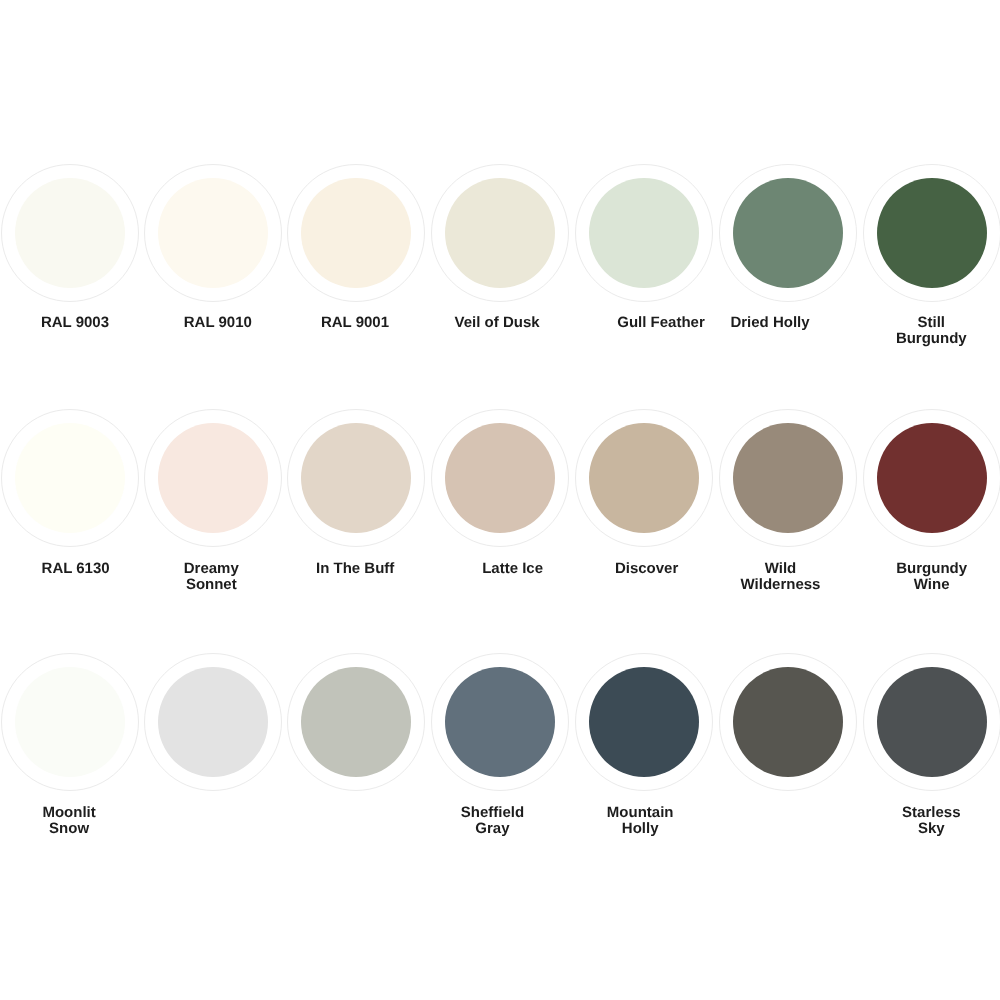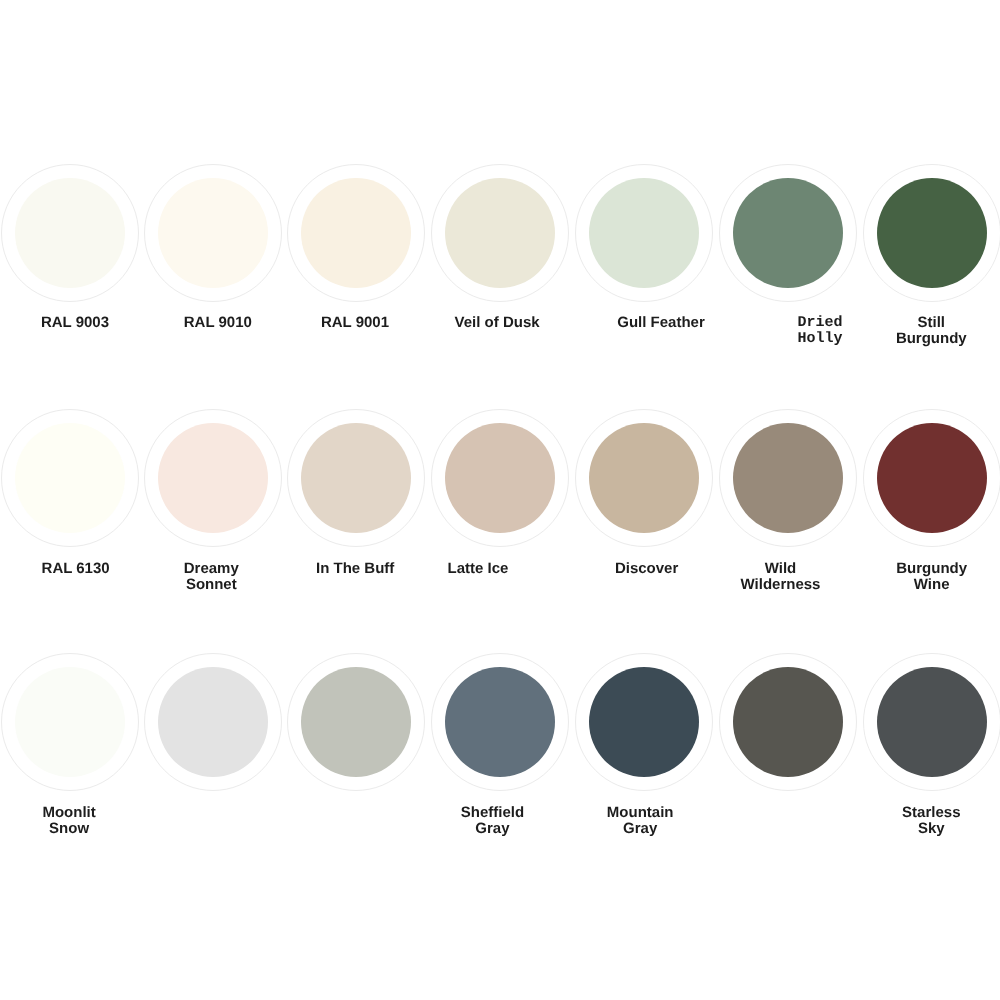--- a/index.html
+++ b/index.html
@@ -36,26 +36,26 @@
   .c4{left:431.5px;}
   .c5{left:575.7px;}
   .c6{left:719.6px;}
   .c7{left:863.1px;}
   .r1{top:164.5px;}
   .l0{left:3.0px;}
   .l1{left:145.8px;}
   .l2{left:283.0px;}
   .l3{left:425.1px;}
   .l4{left:589px;}
-  .l5{left:748px;font-family:Liberation Mono, monospace;}
+  .l5{left:698px;}
   .l6{left:859.3px;}
   .l7{left:3.6px;}
   .l8{left:139.3px;}
   .l9{left:283.2px;}
-  .l10{left:406px;}
+  .l10{left:427.0px;text-align:right;}
   .l11{left:574.6px;}
   .l12{left:708.5px;}
   .l13{left:859.7px;}
   .l14{left:-2.9px;}
   .l15{left:139.5px;}
   .l16{left:277.5px;}
   .l17{left:420.4px;}
   .l18{left:568.2px;}
   .l19{left:708.2px;}
   .l20{left:859.3px;}
@@ -187,21 +187,21 @@
     <div class="fill" style="background-color: rgb(97, 112, 124);"></div>
   </div>
   <div class="labelbox l17 lr3">
     <div class="label">Sheffield Gray</div>
   </div>
   <div class="swatch c5 r3">
     <div class="ring"></div>
     <div class="fill" style="background-color: rgb(60, 75, 85);"></div>
   </div>
   <div class="labelbox l18 lr3">
-    <div class="label">Mountain Gray</div>
+    <div class="label">Mountain Holly</div>
   </div>
   <div class="swatch c6 r3">
     <div class="ring"></div>
     <div class="fill" style="background-color: rgb(87, 86, 80);"></div>
   </div>
   <div class="swatch c7 r3">
     <div class="ring"></div>
     <div class="fill" style="background-color: rgb(77, 81, 83);"></div>
   </div>
   <div class="labelbox l20 lr3">

